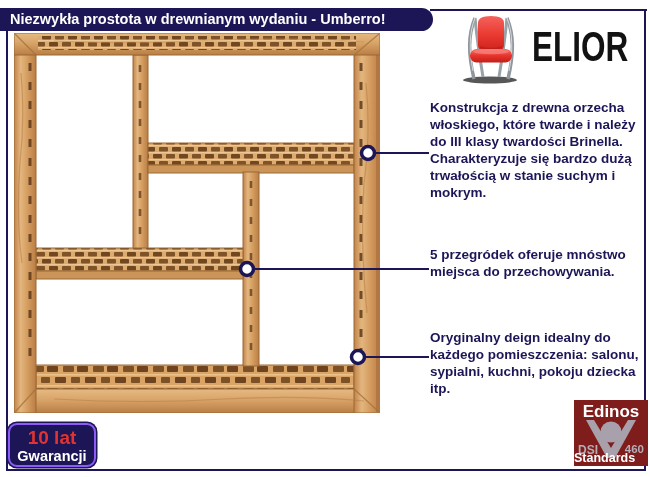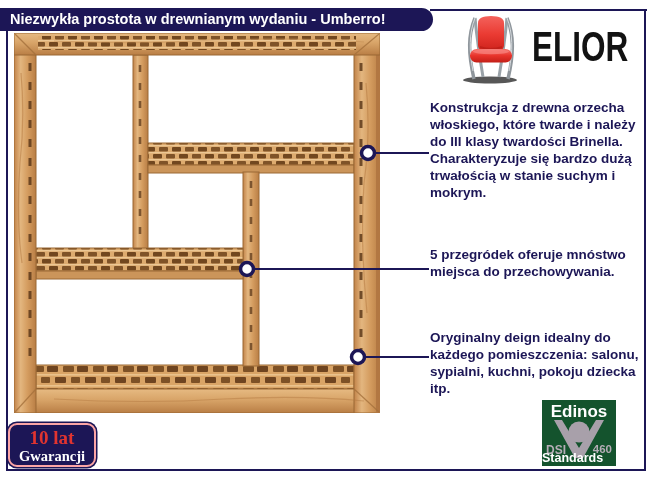--- a/index.html
+++ b/index.html
@@ -38,30 +38,30 @@
   .callout{
     position:absolute;left:430px;width:222px;color:#1c1656;
     font-size:13.5px;font-weight:bold;line-height:17px;z-index:5;
   }
   .callout-1{top:99px;}
   .callout-2{top:246px;}
   .callout-3{top:329px;}
   
   .warranty{
     position:absolute;left:8px;top:423px;width:88px;height:44px;
-    background:#1c1656;border:2px solid #fca5a5;border-radius:9px;
+    background:#1c1656;border:2px solid #8b5cf6;border-radius:9px;
     box-shadow:0 0 0 1.5px #1c1656;box-sizing:border-box;
-    text-align:center;z-index:6;font-family:Liberation Serif, serif;
+    text-align:center;z-index:6;
   }
   .warranty-years{color:#e13430;font-size:19px;font-weight:bold;line-height:23px;margin-top:1px;}
   .warranty-label{color:#ffffff;font-size:14.5px;font-weight:bold;line-height:15px;text-align:center;}
   
   .edinos{
-    position:absolute;left:542px;top:400px;width:74px;height:66px;
-    background:#14532d;z-index:6;
+    position:absolute;left:574px;top:400px;width:74px;height:66px;
+    background:#7f1d1d;z-index:6;
   }
   .edinos .vmark{position:absolute;left:0;top:0;}
   .edinos-title{
     position:absolute;left:0;top:2px;width:74px;text-align:center;
     color:#ffffff;font-size:17px;font-weight:bold;z-index:2;
   }
   .edinos-dsi{
     position:absolute;left:4px;top:43px;color:#b5adb6;
     font-size:12px;font-weight:bold;z-index:2;
   }

